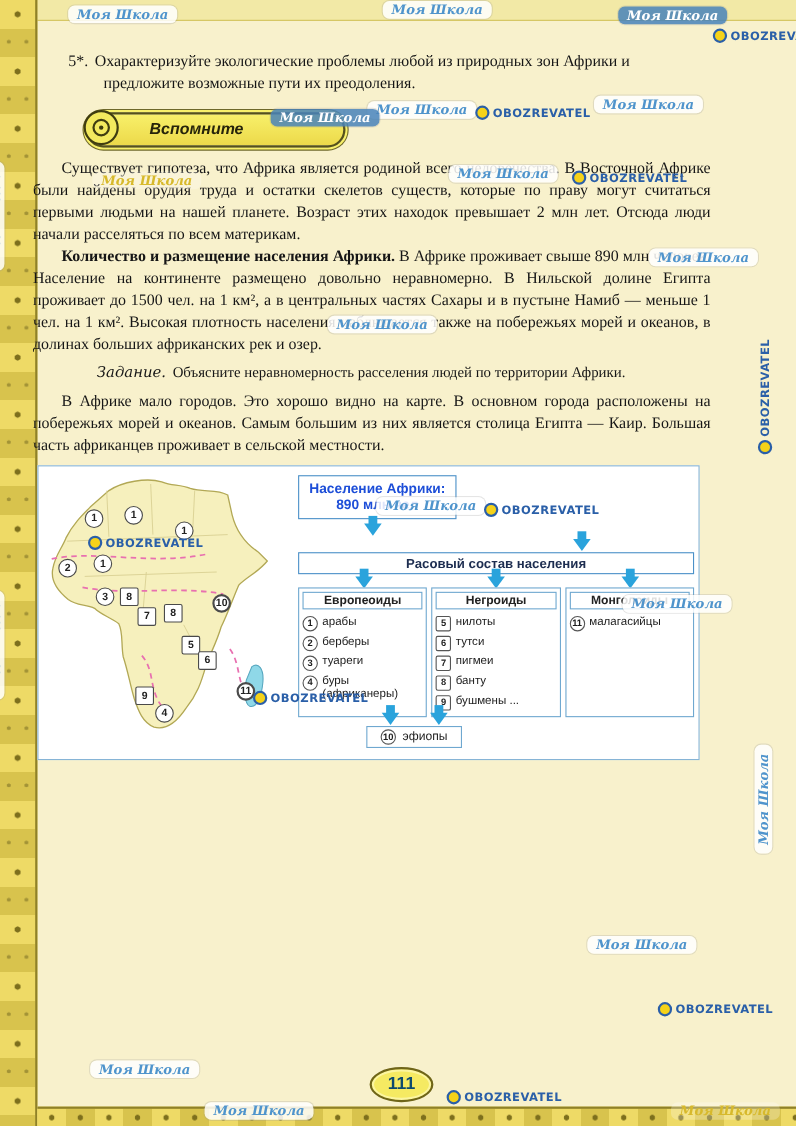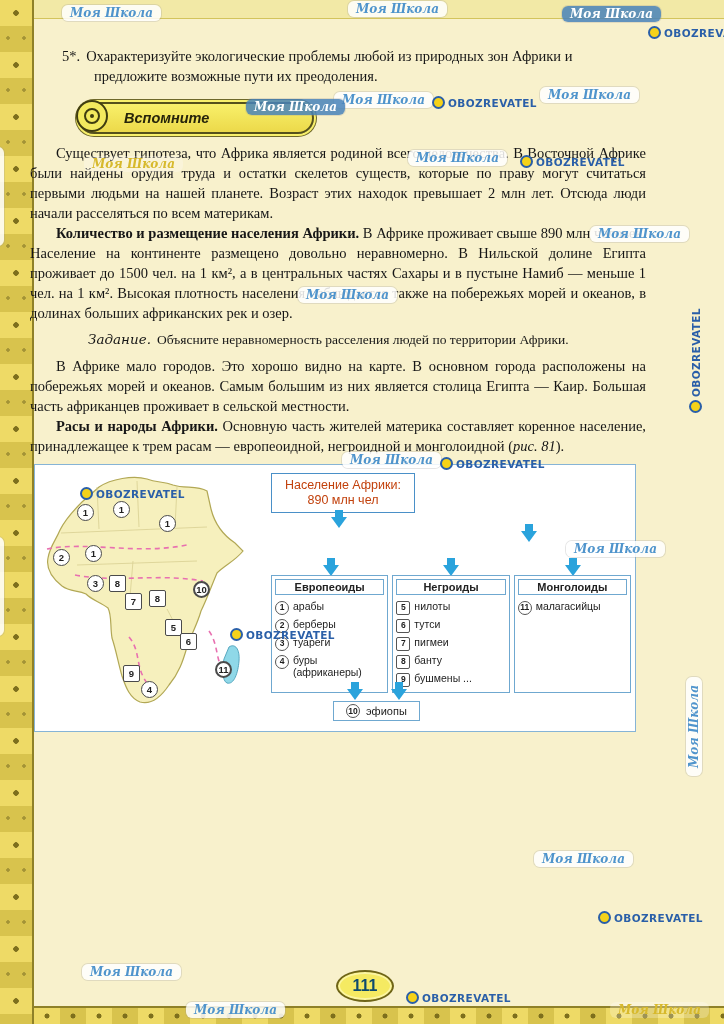--- a/index.html
+++ b/index.html
@@ -65,21 +65,21 @@
     width:232px;height:28px;background:linear-gradient(#f8f06a,#ecd94a);
     border:2px solid #55511b;border-radius:16px;box-shadow:0 0 0 2px #f8f06a, 0 0 0 3px #6e682a;
   }
   .remember-icon{
     position:absolute;left:-4px;top:-4px;width:32px;height:32px;border-radius:50%;
     background:#f3e95e;border:2.5px solid #3f3c10;box-sizing:border-box;
     display:flex;align-items:center;justify-content:center;
   }
   .remember-icon::before{content:"";width:12px;height:12px;border:2.5px solid #3f3c10;border-radius:50%;}
   .remember-icon::after{content:"";position:absolute;width:4px;height:4px;background:#3f3c10;border-radius:50%;}
-  .remember-label{margin-left:44px;font-family:"Liberation Sans",sans-serif;font-size:14.5px;font-weight:bold;font-style:italic;color:#26240a;}
+  .remember-label{margin-left:56px;font-family:"Liberation Sans",sans-serif;font-size:14.5px;font-weight:bold;font-style:italic;color:#26240a;}
   .questions{
     margin:12px 0 0;padding-left:48px;
     font-family:"Liberation Sans",sans-serif;font-style:italic;
     font-size:13px;line-height:15.5px;color:#1f1f1f;
   }
   .para{margin:9px 0 0;font-size:14.5px;line-height:20px;text-indent:26px;text-align:justify;}
   .para.tight{margin:0;}
   .task{margin:7px 0;padding-left:58px;font-size:13.5px;line-height:18px;}
   .task-label{font-weight:normal;font-style:italic;font-family:"DejaVu Serif",serif;margin-right:6px;}
   .fig-ref{font-style:italic;}
@@ -93,21 +93,21 @@
   .map-area svg{position:absolute;left:0;top:0;}
   .mk{position:absolute;width:17px;height:17px;background:#fff;border:1.6px solid #4a4a4a;
       display:flex;align-items:center;justify-content:center;box-sizing:border-box;
       font-size:9.5px;font-weight:bold;color:#222;}
   .mk.circle{border-radius:50%;}
   .mk.square{border-radius:2px;}
   .mk.hex{border-radius:50%;border-width:2.4px;}
   .pop-box{
     position:absolute;left:236px;top:8px;width:142px;height:38px;
     border:1.5px solid #4a90c8;display:flex;flex-direction:column;align-items:center;justify-content:center;
-    color:#c2410c;font-weight:normal;font-size:12.5px;line-height:15px;text-align:center;
+    color:#1d4ed8;font-weight:bold;font-size:12.5px;line-height:15px;text-align:center;
   }
   .density-box{
     position:absolute;left:384px;top:4px;width:212px;height:60px;
     border:1px solid #4a90c8;box-sizing:border-box;padding:3px 5px;
     font-size:9.5px;line-height:13px;color:#222;
   }
   .density-box .t{font-weight:bold;font-size:10.5px;}
   .hl{background:#f6ec4e;padding:0 2px;}
   .race-bar{
     position:absolute;left:236px;top:78px;width:360px;height:20px;box-sizing:border-box;
@@ -186,21 +186,20 @@
 
 
   <p class="para">Существует гипотеза, что Африка является родиной всего человечества. В Восточной Африке были найдены орудия труда и остатки скелетов существ, которые по праву могут считаться первыми людьми на нашей планете. Возраст этих находок превышает 2 млн лет. Отсюда люди начали расселяться по всем материкам.</p>
 
   <p class="para tight"><b>Количество и размещение населения Африки.</b> <span>В Африке проживает свыше 890 млн человек. Население на континенте размещено довольно неравномерно. В Нильской долине Египта проживает до 1500 чел. на 1 км², а в центральных частях Сахары и в пустыне Намиб — меньше 1 чел. на 1 км². Высокая плотность населения наблюдается также на побережьях морей и океанов, в долинах больших африканских рек и озер.</span></p>
 
   <p class="task"><span class="task-label">Задание.</span><span>Объясните неравномерность расселения людей по территории Африки.</span></p>
 
   <p class="para tight">В Африке мало городов. Это хорошо видно на карте. В основном города расположены на побережьях морей и океанов. Самым большим из них является столица Египта — Каир. Большая часть африканцев проживает в сельской местности.</p>
 
-  <p class="para tight"><b>Расы и народы Африки.</b> <span>Основную часть жителей материка составляет коренное население, принадлежащее к трем расам — европеоидной, негроидной и монголоидной (</span><span class="fig-ref">рис. 81</span><span>).</span></p>
 
   
   <div class="figure">
 
     <div class="map-area">
       <svg width="228" height="256" viewBox="0 0 228 256">
         <path d="M 62,18 C 74,10 96,6 110,10 C 120,14 126,12 136,16 C 148,20 160,16 170,22 L 174,40 C 178,56 186,66 198,74 L 206,82 C 198,92 188,96 180,104 C 174,118 170,130 164,142 C 160,156 154,166 150,178 C 146,192 142,204 132,216 C 124,228 114,236 103,233 C 93,229 89,219 85,207 C 81,193 79,181 75,169 C 73,157 75,147 71,139 C 63,133 55,131 49,125 C 41,121 33,123 25,117 C 15,109 9,99 11,89 C 13,77 19,71 23,61 C 29,49 37,41 45,33 Z" fill="#f6f0bd" stroke="#b2a855" stroke-width="1.2"></path>
         <g stroke="#d8cf92" stroke-width="0.8" fill="none">
           <path d="M24,64 L170,58"></path>
             <path d="M60,18 L62,60"></path>
@@ -267,20 +266,21 @@
 
     <div class="pop-box">
       <span>Население Африки:</span>
       <span>890 млн чел</span>
     </div>
 
 
     <div class="arr" style="left:296px;top:52px"></div>
     <div class="arr" style="left:486px;top:66px"></div>
 
+    <div class="race-bar">Расовый состав населения</div>
 
     <div class="arr" style="left:288px;top:100px"></div>
     <div class="arr" style="left:408px;top:100px"></div>
     <div class="arr" style="left:530px;top:100px"></div>
 
     <div class="columns">
       <div class="col">
         <div class="col-header">Европеоиды</div>
         <div class="item">
             <span class="badge rd">1</span>

